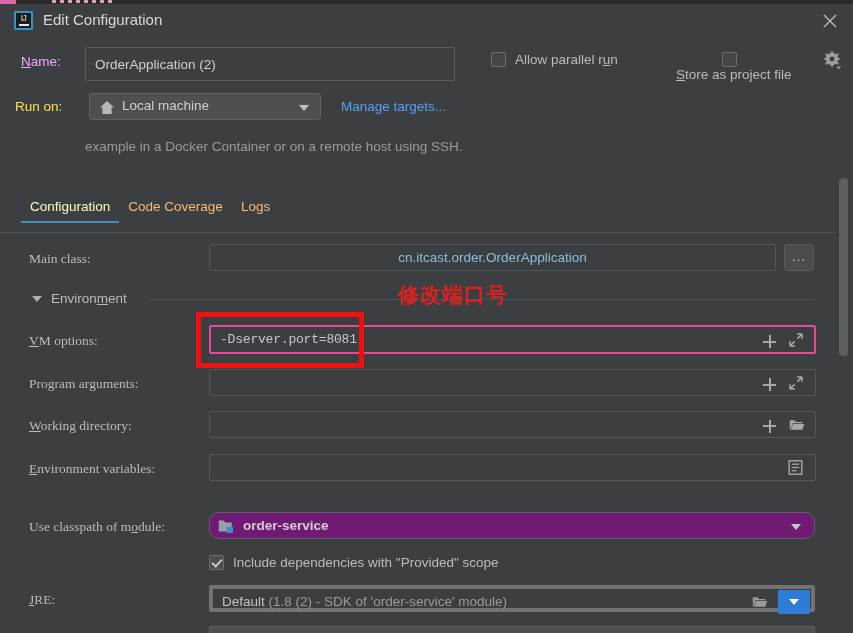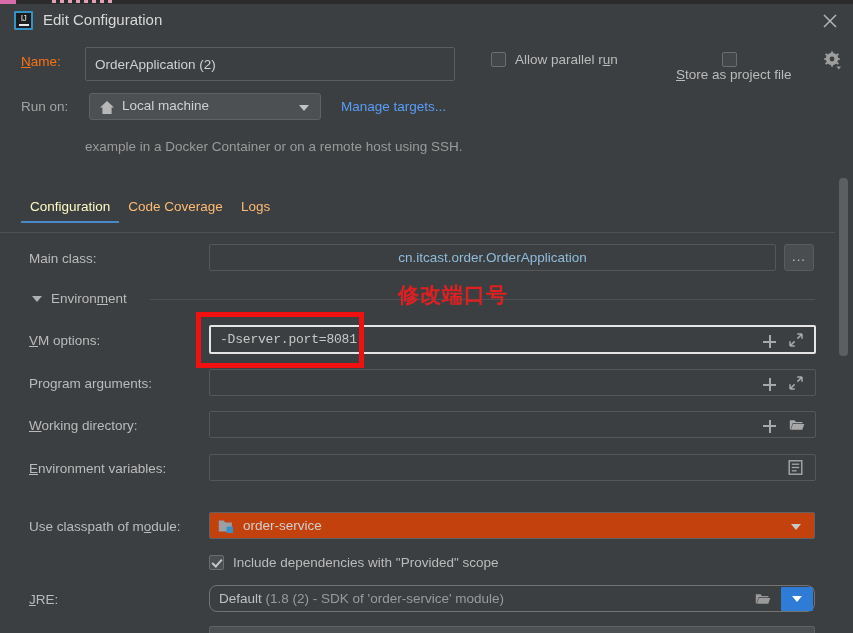--- a/index.html
+++ b/index.html
@@ -53,21 +53,21 @@
     font-size: 15px; color: #d8d8d8;
   }
   .close-btn {
     position: absolute; right: 12px; top: 6px; width: 22px; height: 22px;
     cursor: pointer;
   }
   .close-btn svg { display: block; }
 
   
   .name-label {
-    position: absolute; left: 21px; top: 54px; font-size: 13.5px; color: #f97316;
+    position: absolute; left: 21px; top: 54px; font-size: 13.5px; color: #f0abfc;
   }
   .name-label .mn { text-decoration: underline; }
   .name-input {
     position: absolute; left: 85px; top: 47px; width: 370px; height: 28px;
     background: #3c3f41; border: 1px solid #5a5d5f; border-radius: 2px;
     color: #d0d0d0; font-family: "Liberation Sans", sans-serif; font-size: 13.5px;
     padding: 16px 9px; outline: none;
   }
 
   .cb-parallel-wrap {
@@ -90,21 +90,21 @@
     width: 4px; height: 8px; border: solid #c8c8c8;
     border-width: 0 2px 2px 0; transform: rotate(42deg);
   }
   .cb-label { margin-left: 9px; font-size: 13.5px; color: #bbb; white-space: nowrap; }
   .cb-label .mn { text-decoration: underline; }
 
   .gear-btn {
     position: absolute; left: 823px; top: 51px; width: 20px; height: 20px; cursor: pointer;
   }
 
-  .runon-label { position: absolute; left: 21px; top: 99px; font-size: 13.5px; color: #a3a3a3; text-align: right; }
+  .runon-label { position: absolute; left: 15px; top: 99px; font-size: 13.5px; color: #fde047; text-align: right; }
   .runon-combo {
     position: absolute; left: 89px; top: 93px; width: 232px; height: 27px;
     background: #4c5052; border: 1px solid #5e6264; border-radius: 3px;
     cursor: pointer;
   }
   .runon-combo .home-ic { position: absolute; left: 9px; top: 6px; }
   .runon-combo .txt { position: absolute; left: 32px; top: 4px; font-size: 13.5px; color: #d0d0d0; }
   .runon-combo .arrow {
     position: absolute; right: 11px; top: 11px;
     border-left: 5px solid transparent; border-right: 5px solid transparent;
@@ -139,30 +139,30 @@
   
   .scroll-track {
     position: absolute; right: 5px; top: 174px; width: 9px; height: 455px;
   }
   .scroll-thumb {
     position: absolute; right: 5px; top: 178px; width: 9px; height: 178px;
     background: #5c5f61; border-radius: 4px; cursor: pointer;
   }
 
   
-  .flabel { position: absolute; font-size: 13.5px; color: #bbb; }
+  .flabel { position: absolute; font-size: 13.5px; color: #bbb; font-family: Liberation Serif, serif; }
   .flabel .mn { text-decoration: underline; }
 
   .field {
     position: absolute; background: #3c3f41;
     border: 1px solid #555859; border-radius: 2px;
     color: #c8c8c8; font-family: "Liberation Sans", sans-serif; font-size: 13.5px;
     padding: 0 9px; outline: none;
   }
-  .field.focused { border: 2px solid #e5e5e5; }
+  .field.focused { border: 2px solid #ec4899; }
   .field.mono { font-family: "Liberation Mono", monospace; font-size: 13px; letter-spacing: -0.2px; }
 
   .mainclass-field { color: #8fbcdb; }
 
   .dots-btn {
     position: absolute; width: 30px; height: 27px;
     background: #4a4d4f; border: 1px solid #5a5d5f; border-radius: 3px; cursor: pointer;
   }
   .dots-btn .glyph {
     position: absolute; left: 0; right: 0; top: 4px; text-align: center;
@@ -185,32 +185,32 @@
   .fld-icons { position: absolute; display: flex; align-items: center; gap: 13px; }
   .ic-plus { width: 13px; height: 13px; position: relative; cursor: pointer; }
   .ic-plus::before, .ic-plus::after {
     content: ""; position: absolute; background: #a8a8a8;
   }
   .ic-plus::before { left: 5.5px; top: 0; width: 2px; height: 13px; }
   .ic-plus::after  { top: 5.5px; left: 0; height: 2px; width: 13px; }
 
   
   .combo {
-    position: absolute; background: #c2410c; border: 1px solid #5e6264;
-    border-radius: 2px; cursor: pointer;
+    position: absolute; background: #701a75; border: 1px solid #5e6264;
+    border-radius: 10px; cursor: pointer; font-weight: bold;
   }
   .combo .ctxt { position: absolute; left: 33px; top: 5px; font-size: 13.5px; color: #d0d0d0; }
   .combo .carrow {
     position: absolute; right: 13px; top: 11px;
     border-left: 5px solid transparent; border-right: 5px solid transparent;
     border-top: 6px solid #c8c8c8;
   }
 
   .jre-field {
-    position: absolute; background: #3c3f41; border: 1px solid #737373; border-radius: 8px;
+    position: absolute; background: #3c3f41; border: 4px solid #737373; border-radius: 2px;
   }
   .jre-text { position: absolute; left: 9px; top: 5px; font-size: 13.5px; color: #c0c0c0; }
   .jre-text .dim { color: #9a9a9a; }
   .jre-folder { position: absolute; right: 43px; top: 6px; cursor: pointer; }
   .jre-dropdown {
     position: absolute; right: 1px; top: 1px; width: 32px; height: 24px;
     background: #2e7cd6; border-radius: 1px; cursor: pointer;
   }
   .jre-dropdown .carrow2 {
     position: absolute; left: 11px; top: 9px;

